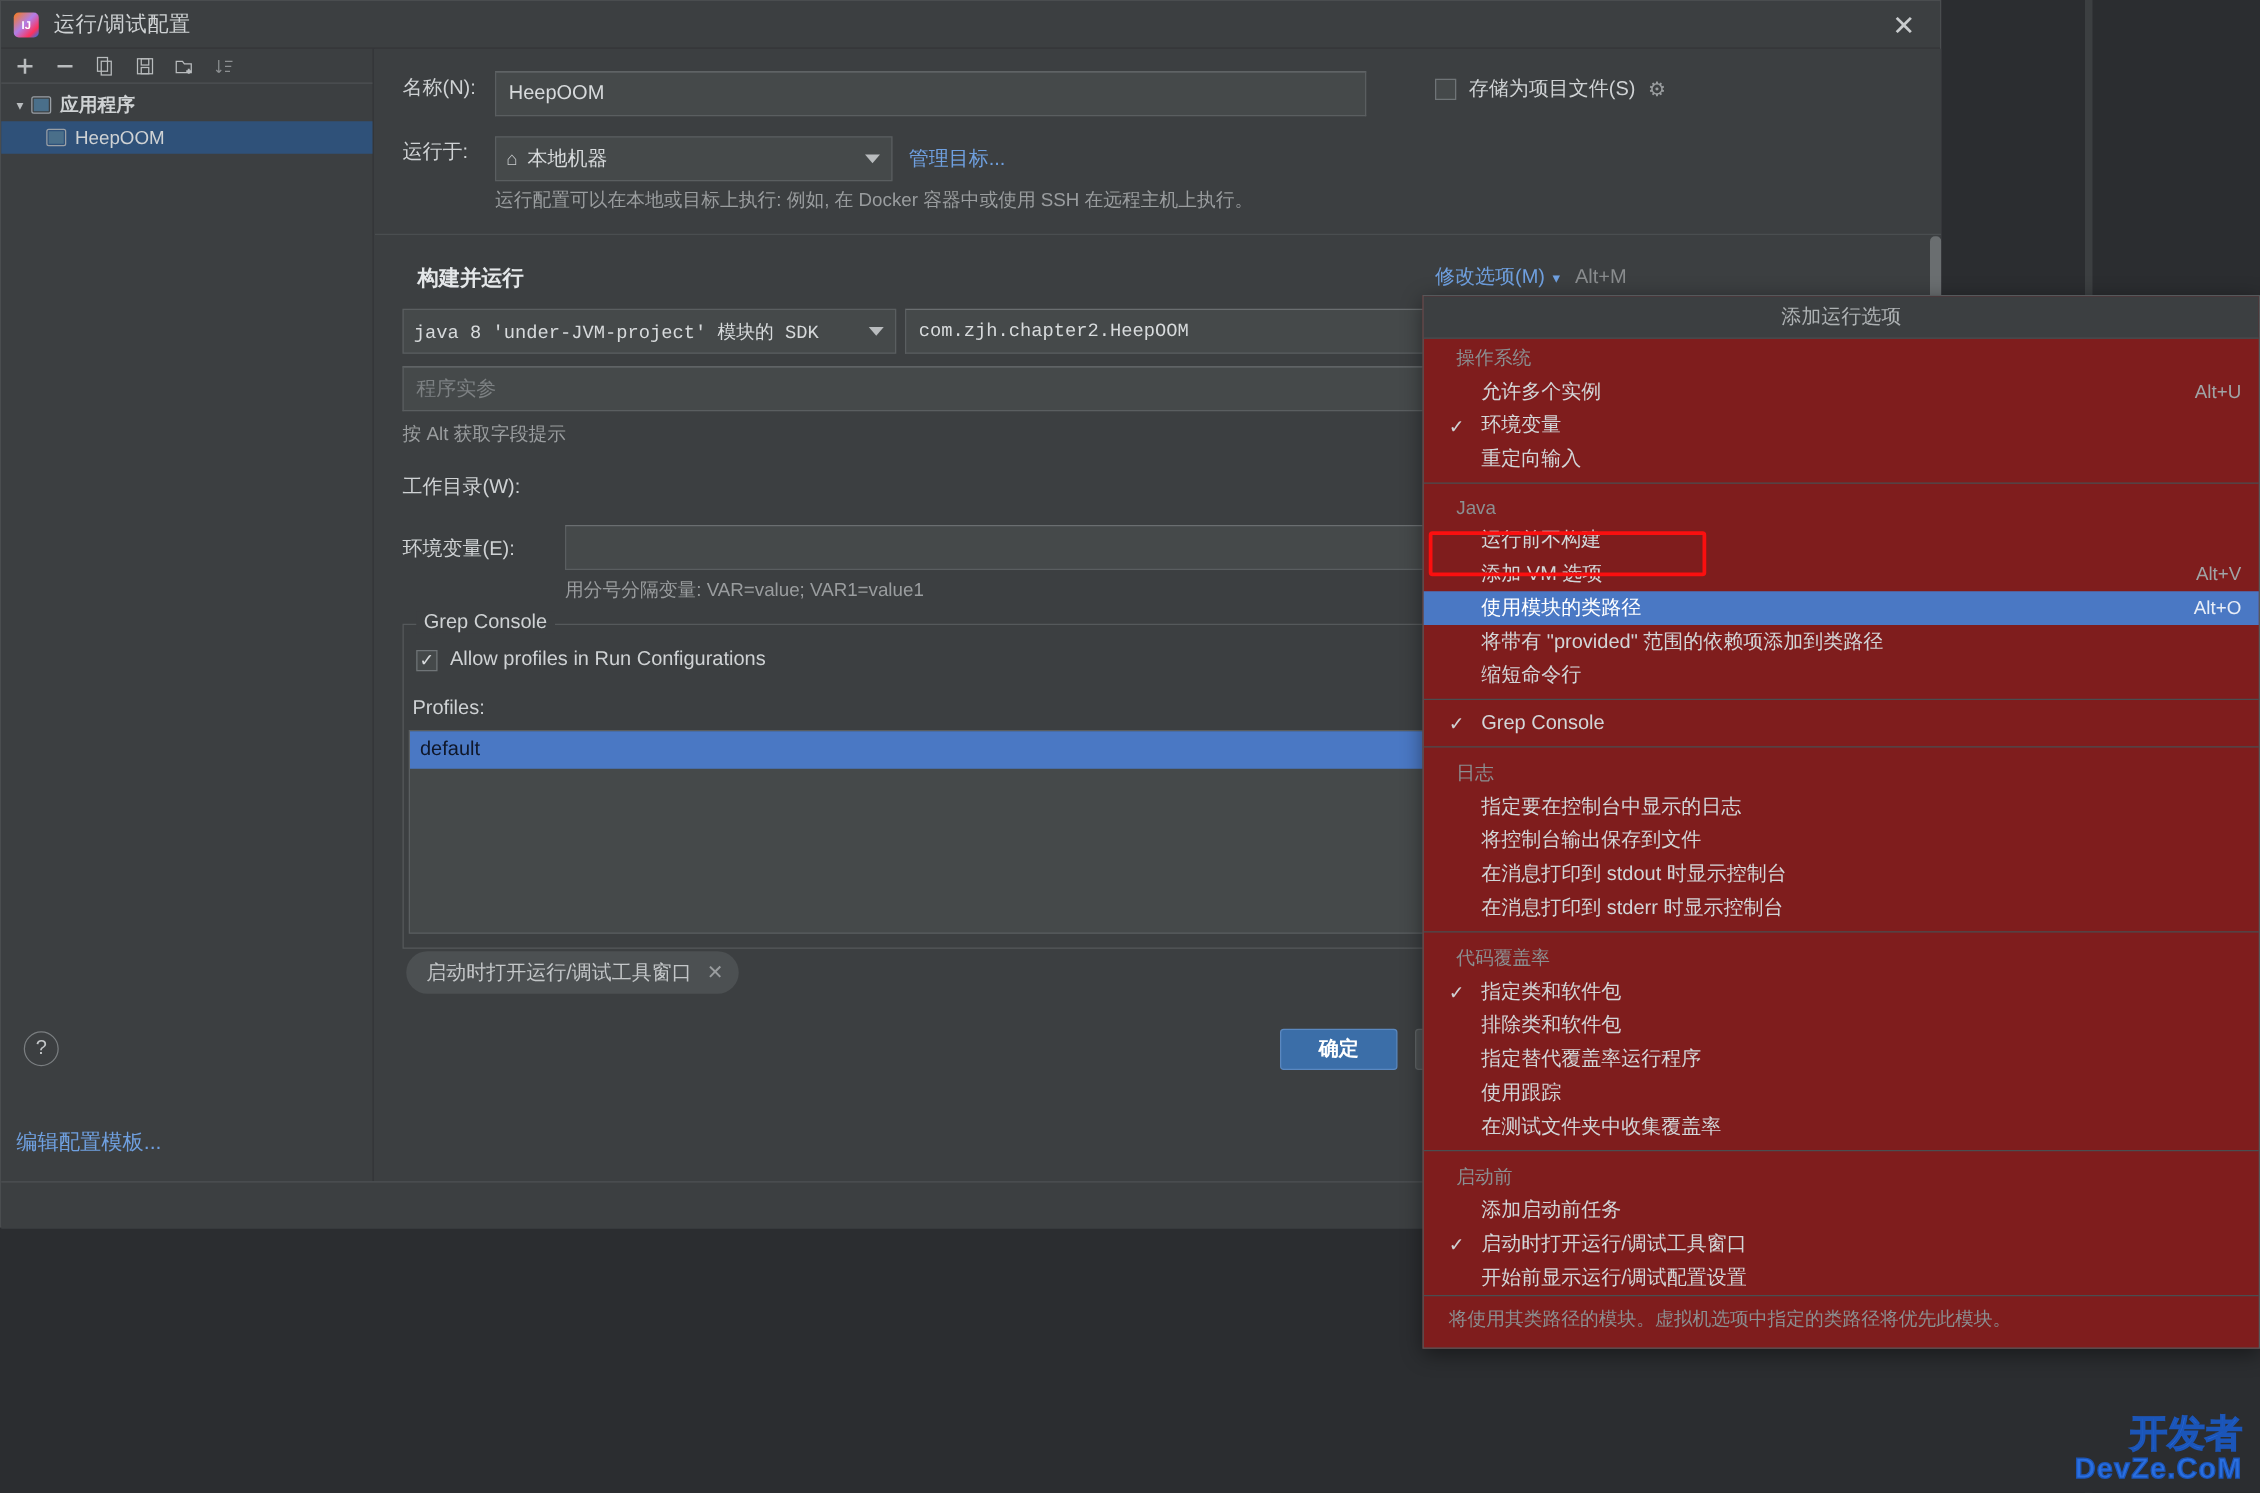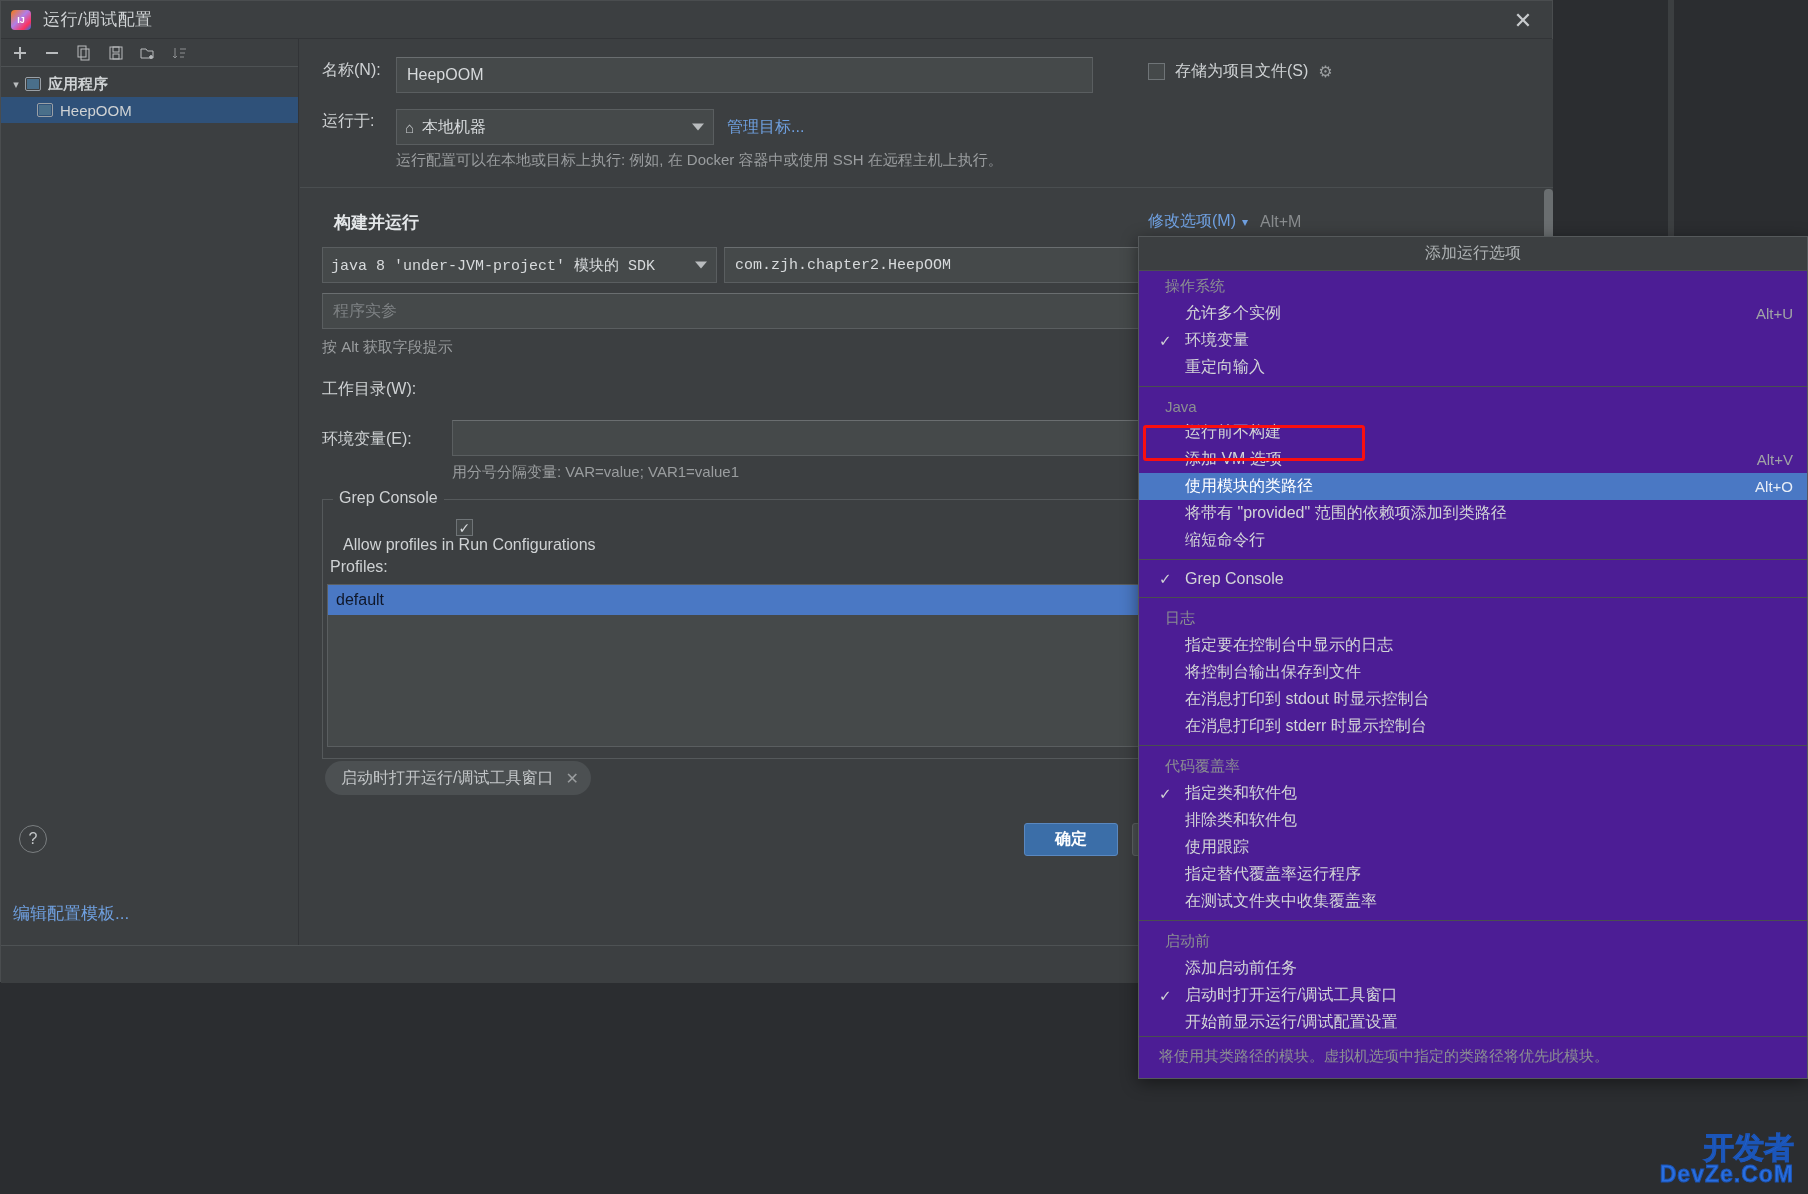--- a/index.html
+++ b/index.html
@@ -197,21 +197,21 @@
 
   
   .vscroll {
     position: absolute; right: 0; top: 150px; width: 9px; height: 80px;
     background: #6a6e70; border-radius: 4px;
   }
 
   
   .menu {
     position: absolute; left: 1138px; top: 236px; width: 670px;
-    background: #4c1d95; border: 1px solid #55595b;
+    background: #7f1d1d; border: 1px solid #55595b;
     box-shadow: 0 4px 16px rgba(0,0,0,.45);
     z-index: 40;
   }
   .menu-header {
     height: 34px; display: flex; align-items: center; justify-content: center;
     color: #aeb2b4; font-size: 16px; background: #3c3f41;
     border-bottom: 1px solid #4a4e50;
   }
   .menu-sep { height: 1px; background: #4a4e50; margin: 5px 0; }
   .menu-group {
@@ -369,21 +369,21 @@
 
       <div class="row" style="left:22px; top:390px;">
         <span class="lbl">环境变量(E):</span>
       </div>
       <div class="txtfield" style="position:absolute; left:152px; top:381px; width:1032px;"></div>
       <div class="hint" style="position:absolute; left:152px; top:424px;">用分号分隔变量: VAR=value; VAR1=value1</div>
 
       <div class="group-box" style="left:22px; top:460px; width:1162px; height:260px;">
         <span class="group-legend">Grep Console</span>
       </div>
-      <div class="row" style="left:33px; top:480px;flex-direction:column;">
+      <div class="row" style="left:33px; top:480px;">
         <span class="cb checked"></span>
         <span class="lbl" style="margin-left:10px;">Allow profiles in Run Configurations</span>
       </div>
       <div class="lbl" style="position:absolute; left:30px; top:519px;">Profiles:</div>
       <div class="profiles-list" style="left:27px; top:545px; width:1147px; height:163px;">
         <div class="profile-row selected">
           <span>default</span>
         </div>
       </div>
 
@@ -491,26 +491,26 @@
       <span class="mlabel">指定类和软件包</span>
       <span class="mkbd"></span>
     </div>
     <div class="menu-item">
       <span class="tick"></span>
       <span class="mlabel">排除类和软件包</span>
       <span class="mkbd"></span>
     </div>
     <div class="menu-item">
       <span class="tick"></span>
+      <span class="mlabel">指定替代覆盖率运行程序</span>
+      <span class="mkbd"></span>
+    </div>
+    <div class="menu-item">
+      <span class="tick"></span>
       <span class="mlabel">使用跟踪</span>
-      <span class="mkbd"></span>
-    </div>
-    <div class="menu-item">
-      <span class="tick"></span>
-      <span class="mlabel">指定替代覆盖率运行程序</span>
       <span class="mkbd"></span>
     </div>
     <div class="menu-item">
       <span class="tick"></span>
       <span class="mlabel">在测试文件夹中收集覆盖率</span>
       <span class="mkbd"></span>
     </div>
 
     <div class="menu-sep"></div>
 

